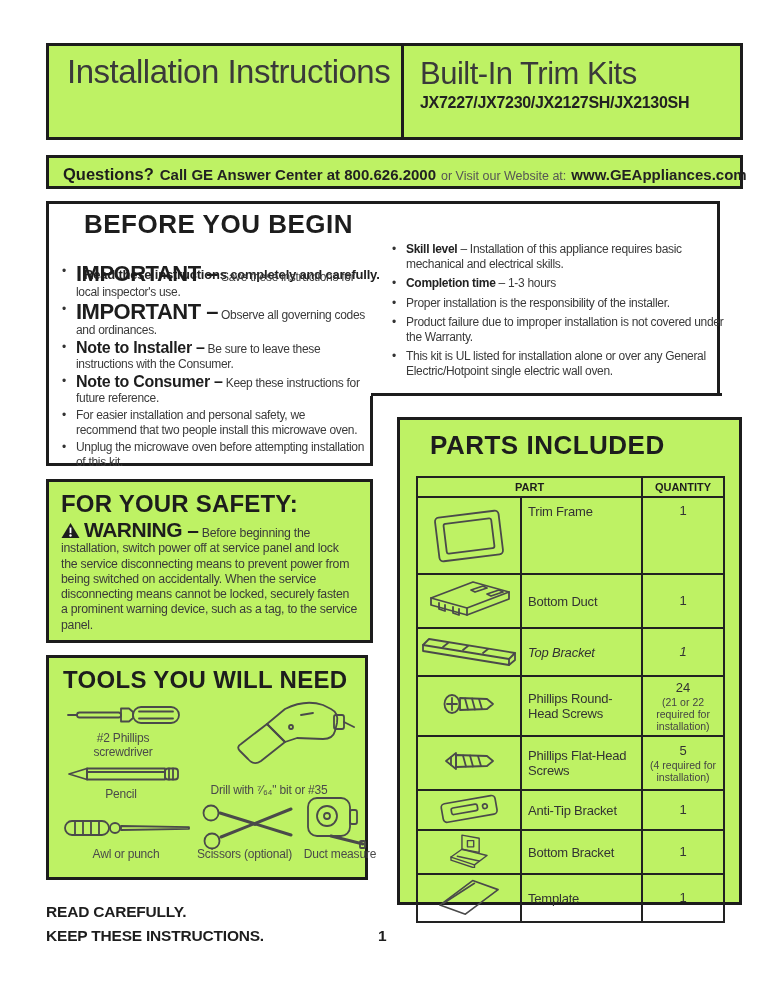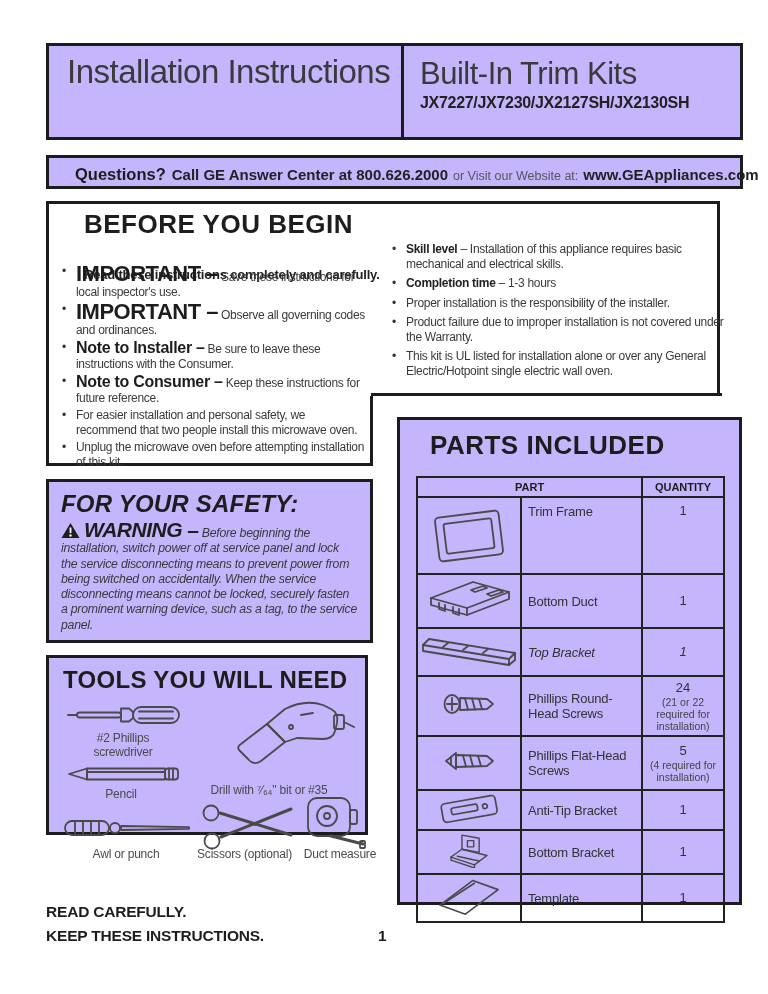--- a/index.html
+++ b/index.html
@@ -1,51 +1,51 @@
 <!DOCTYPE html>
 <html><head>
 <meta charset="utf-8">
 <style>
   html,body{margin:0;padding:0;background:#fff;}
   .page{position:relative;width:768px;height:994px;background:#ffffff;overflow:hidden;
         font-family:"Liberation Sans", sans-serif;color:#3a3a3a;}
   .abs{position:absolute;}
-  .bx{border:3px solid #1c1c1c;box-sizing:border-box;background:#c4b5fd;}
+  .bx{border:3px solid #1c1c1c;box-sizing:border-box;background:#bef264;}
   h1,h2,h3{margin:0;font-weight:bold;color:#1d1d1d;}
 
   
   .hdr{display:flex;}
   .hdr-left{width:355px;border-right:3px solid #1c1c1c;box-sizing:border-box;padding:8px 10px 0 18px;}
   .hdr-left .t{font-size:33px;line-height:36px;letter-spacing:-0.5px;}
   .hdr-right{flex:1;padding:12px 0 0 16px;}
   .hdr-right .t{font-size:31px;line-height:32px;letter-spacing:-0.5px;}
   .hdr-right .m{font-size:16px;font-weight:bold;color:#222;margin-top:4px;letter-spacing:-0.3px;}
 
   
-  .qbar{display:flex;align-items:baseline;padding:7px 0 0 26px;white-space:nowrap;}
+  .qbar{display:flex;align-items:baseline;padding:7px 0 0 14px;white-space:nowrap;}
   .qbar .q{font-size:16.5px;font-weight:bold;color:#1d1d1d;margin-right:6px;}
   .qbar .c{font-size:15px;font-weight:bold;color:#222;}
   .qbar .o{font-size:12.5px;color:#555;margin:0 5px;}
   .qbar .w{font-size:15px;font-weight:bold;color:#222;}
 
   
   .beforeA{border:3px solid #1c1c1c;border-bottom:none;box-sizing:border-box;}
   .beforeB{border:3px solid #1c1c1c;border-top:none;box-sizing:border-box;}
   .step{background:#1c1c1c;}
   .sec-title{font-size:26px;letter-spacing:0.5px;}
   .intro{font-size:13px;font-weight:bold;color:#222;letter-spacing:-0.2px;}
   .blt{position:relative;padding-left:14px;font-size:12px;line-height:14.5px;letter-spacing:-0.3px;margin-bottom:3px;color:#3a3a3a;}
   .blt .dot{position:absolute;left:0;top:0;color:#333;}
   .lead-xl{font-size:22px;line-height:20px;font-weight:bold;color:#1d1d1d;letter-spacing:-0.5px;}
   .lead-lg{font-size:16px;line-height:16px;font-weight:bold;color:#1d1d1d;letter-spacing:-0.3px;}
   .lead-b{font-weight:bold;color:#222;}
   .rb .blt{margin-bottom:5px;}
 
   
-  .safety{padding:8px 12px;font-style:italic;}
+  .safety{padding:8px 12px;}
   .safety h2{font-size:24px;letter-spacing:0.2px;}
   .warn-lead{font-size:21px;font-weight:bold;color:#1d1d1d;letter-spacing:-0.5px;}
   .warn-body{font-size:12.3px;line-height:15.3px;letter-spacing:-0.25px;color:#3a3a3a;}
   .tri{vertical-align:-2px;margin-right:4px;}
 
   
   .tools h2{font-size:24px;letter-spacing:0.3px;}
   .tool-label{position:absolute;font-size:12px;color:#4a4a4a;text-align:center;letter-spacing:-0.2px;line-height:13.5px;}
 
   
@@ -117,21 +117,21 @@
     <div class="warn-body" style="margin-top:4px;">
       <svg class="tri" width="19" height="17" viewBox="0 0 19 17">
         <polygon points="9.5,1 18.5,16 0.5,16" fill="#1d1d1d"></polygon>
         <rect x="8.6" y="5.5" width="1.8" height="5.6" fill="#fff"></rect>
         <circle cx="9.5" cy="13.5" r="1.2" fill="#fff"></circle>
       </svg><span class="warn-lead">WARNING –</span>
       <span>Before beginning the installation, switch power off at service panel and lock the service disconnecting means to prevent power from being switched on accidentally. When the service disconnecting means cannot be locked, securely fasten a prominent warning device, such as a tag, to the service panel.</span>
     </div>
   </div>
 
-  <div class="abs bx tools" style="left:46px;top:655px;width:322px;height:180px;">
+  <div class="abs bx tools" style="left:46px;top:655px;width:322px;height:225px;">
     <h2 class="abs" style="left:14px;top:8px;">TOOLS YOU WILL NEED</h2>
 
     <svg class="ill abs" style="left:18px;top:46px;" width="115" height="22" viewBox="0 0 115 22">
       <line x1="1" y1="11" x2="10" y2="11"></line>
       <rect x="10" y="8.5" width="44" height="5" rx="2.5"></rect>
       <path d="M54,4.5 h8 l4,3.5 v6 l-4,3.5 h-8 z"></path>
       <rect x="66" y="3" width="46" height="16" rx="8"></rect>
       <line x1="72" y1="7.5" x2="106" y2="7.5"></line>
         <line x1="72" y1="14.5" x2="106" y2="14.5"></line>
     </svg>

